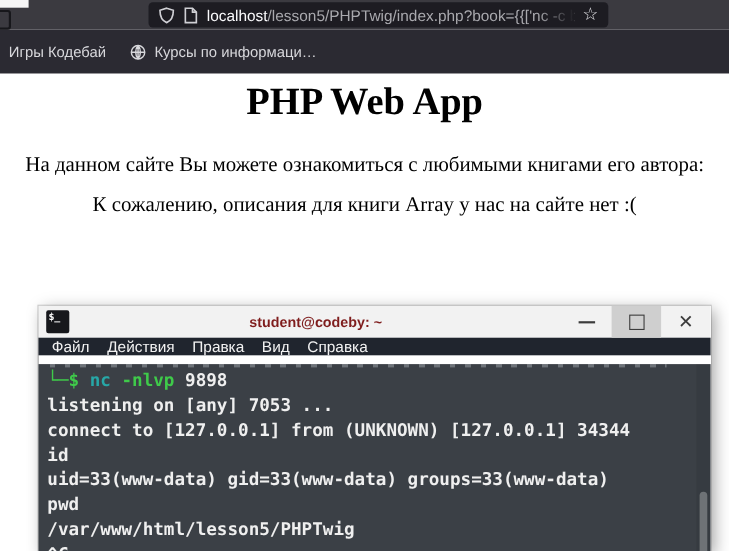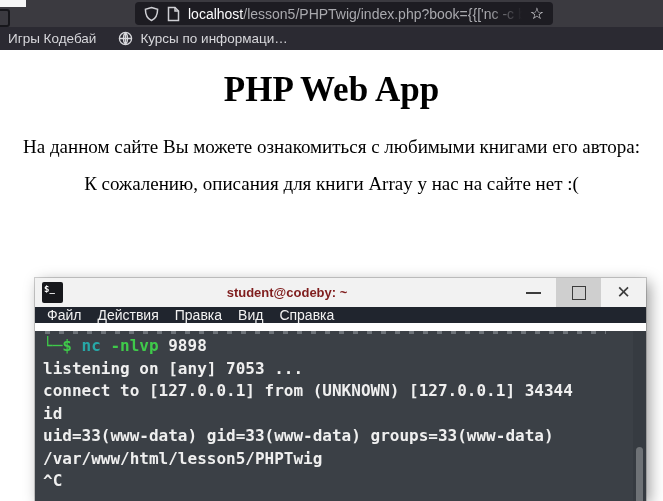--- a/index.html
+++ b/index.html
@@ -20,28 +20,28 @@
   .urlbar{position:absolute;left:135px;top:2px;width:418px;height:23px;background:var(--url-field);
           border-radius:4px;display:flex;align-items:center;padding:0 9px;gap:8px;box-sizing:border-box;}
   .urlbar svg{flex:0 0 auto;}
   .url-text{flex:1;overflow:hidden;white-space:nowrap;font-size:14px;position:relative;}
   .url-text .dom{color:var(--url-bright);}
   .url-text .rest{color:var(--url-dim);}
   .url-fade{position:absolute;right:0;top:0;bottom:0;width:34px;
             background:linear-gradient(90deg,rgba(29,28,34,0),var(--url-field));}
   .star{color:#e6e6ea;font-size:16px;line-height:1;}
 
-  .bookmarks{height:23px;background:var(--bookmarks);display:flex;align-items:center;
+  .bookmarks{height:40px;background:var(--bookmarks);display:flex;align-items:center;
              padding-left:8px;gap:22px;color:#d7d7db;font-size:13.5px;}
   .bm{display:flex;align-items:center;gap:7px;white-space:nowrap;}
 
   
   .page{background:#fff;color:#000;text-align:center;
         font-family:"Liberation Serif","DejaVu Serif",serif;height:439px;}
-  .page h1{margin:0;padding-top:20px;font-size:35px;font-weight:bold;}
+  .page h1{margin:0;padding-top:6px;font-size:35px;font-weight:bold;}
   .intro{margin:26px 0 0;font-size:19px;}
   .booklist{margin-top:1px;}
   .booklist a{display:block;font-size:19px;line-height:21px;text-decoration:underline;color:var(--link);}
   .booklist a.visited{color:var(--link-visited);}
   .message{margin:15px 0 0;font-size:19px;}
 
   
   .terminal{position:absolute;left:35px;top:278px;width:611px;height:223px;
             box-shadow:0 0 0 1px rgba(0,0,0,.18), 4px 4px 14px rgba(0,0,0,.38);}
   .titlebar{height:29px;background:var(--titlebar);display:flex;align-items:center;}
@@ -141,20 +141,21 @@
       <span class="menu-item">Справка</span>
     </div>
     <div class="term-body">
       <div class="clip-strip"></div>
       <div class="term-lines">
           <div class="tline"><span class="c-green">└─$ </span><span class="c-teal">nc </span><span class="c-green">-nlvp </span><span class="c-white">9898</span></div>
           <div class="tline"><span class="c-white">listening on [any] 7053 ...</span></div>
           <div class="tline"><span class="c-white">connect to [127.0.0.1] from (UNKNOWN) [127.0.0.1] 34344</span></div>
           <div class="tline"><span class="c-white">id</span></div>
           <div class="tline"><span class="c-white">uid=33(www-data) gid=33(www-data) groups=33(www-data)</span></div>
+          <div class="tline"><span class="c-white">pwd</span></div>
           <div class="tline"><span class="c-white">/var/www/html/lesson5/PHPTwig</span></div>
           <div class="tline"><span class="c-white">^C</span></div>
         </div>
       <div class="sb-track">
         <div class="sb-thumb"></div>
       </div>
     </div>
   </div>
 
 </div>

